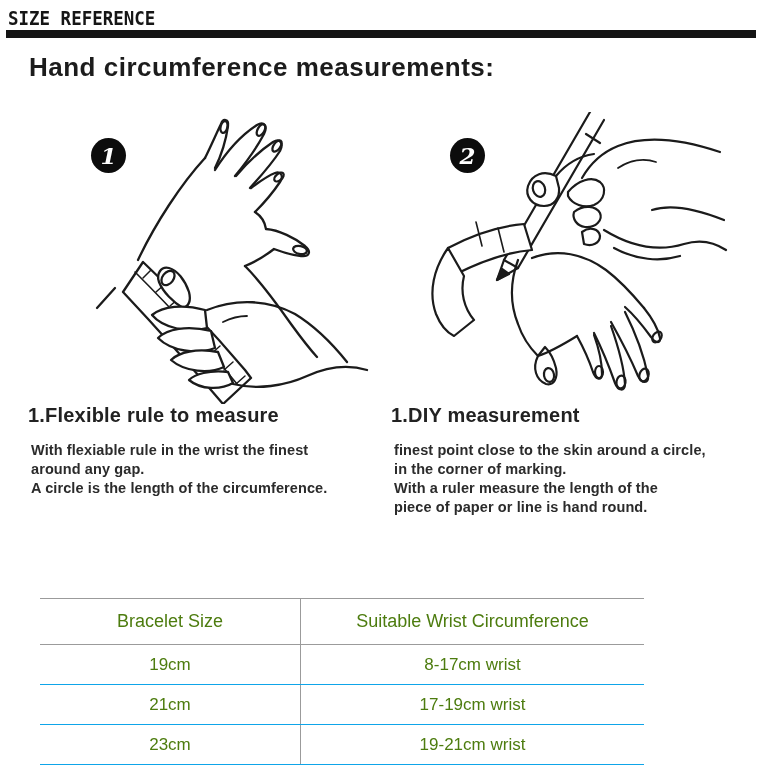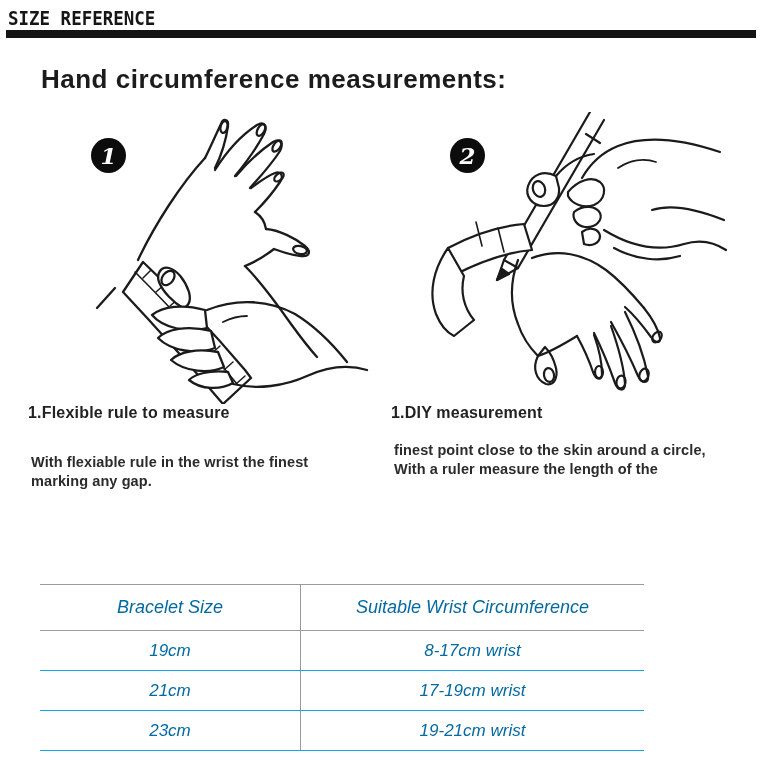--- a/index.html
+++ b/index.html
@@ -12,56 +12,56 @@
   .banner-title {
     position:absolute; left:8px; top:7px;
     font-family:"DejaVu Sans Mono", monospace;
     font-weight:bold; font-size:19px; color:#161616;
     transform:scaleX(.92); transform-origin:0 0; white-space:nowrap;
   }
   .banner-bar { position:absolute; left:6px; top:30px; width:750px; height:8px; background:#141414; }
 
   
   .heading {
-    position:absolute; left:29px; top:52px; margin:12px;
+    position:absolute; left:29px; top:52px; margin:0;
     font-size:26px; font-weight:bold; letter-spacing:.5px; color:#1c1c1c; white-space:nowrap;
   }
 
   
   .badge {
     position:absolute; width:35px; height:35px; border-radius:50%;
     background:#0c0c0c; color:#ffffff; display:flex; align-items:center; justify-content:center;
     font-family:"DejaVu Serif", serif; font-style:italic; font-weight:bold; font-size:23px;
   }
   .badge-1 { left:91px;  top:138px; }
   .badge-2 { left:450px; top:138px; }
 
   
   .illus { position:absolute; }
   .illus-1 { left:55px;  top:112px; width:330px; height:292px; }
   .illus-2 { left:418px; top:112px; width:320px; height:292px; }
 
   
   .sec-title {
-    position:absolute; margin:0; font-size:16px; font-weight:600;
+    position:absolute; margin:0; font-size:20px; font-weight:600;
     color:#222222; letter-spacing:.2px; white-space:nowrap;
   }
   .sec-title-1 { left:28px;  top:404px; }
   .sec-title-2 { left:391px; top:404px; }
   .sec-body {
     position:absolute; font-size:14.5px; font-weight:600; line-height:19px;
     color:#2b2b2b; letter-spacing:.1px; white-space:nowrap;
   }
-  .sec-body-1 { left:31px;  top:453px; }
+  .sec-body-1 { left:31px;  top:441px; }
   .sec-body-2 { left:394px; top:441px; }
 
   
   .size-table {
-    position:absolute; left:40px; top:584px; width:604px;
-    border-collapse:collapse; color:#0369a1;font-style:italic;
+    position:absolute; left:40px; top:598px; width:604px;
+    border-collapse:collapse; color:#4d7c0f;
   }
   .size-table th {
     font-weight:normal; font-size:18px; height:43px; text-align:center;
     border-top:1px solid #9b9b9b; border-bottom:1px solid #9b9b9b;
   }
   .size-table td {
     font-size:17px; height:37px; text-align:center;
     border-bottom:1px solid #0ea5e9;
   }
   .size-table th:first-child, .size-table td:first-child {
@@ -160,27 +160,30 @@
       <ellipse cx="203" cy="270" rx="4.5" ry="6.5" transform="rotate(8 203 270)"></ellipse>
       <path d="M176,223 C181,237 184,251 184,262 C184,269 178,268 175,260 C171,248 165,235 159,224"></path>
       <ellipse cx="181" cy="260" rx="4" ry="6"></ellipse>
       <path d="M120,244 C132,240 146,232 159,224"></path>
     </g>
   </svg>
 
   <h2 class="sec-title sec-title-1">1.Flexible rule to measure</h2>
   <div class="sec-body sec-body-1">
     <div>With flexiable rule in the wrist the finest</div>
-    <div>marking any gap.</div>
+    <div>around any gap.</div>
+    <div>A circle is the length of the circumference.</div>
   </div>
 
   <h2 class="sec-title sec-title-2">1.DIY measurement</h2>
   <div class="sec-body sec-body-2">
     <div>finest point close to the skin around a circle,</div>
+    <div>in the corner of marking.</div>
     <div>With a ruler measure the length of the</div>
+    <div>piece of paper or line is hand round.</div>
   </div>
 
   <table class="size-table">
     <thead>
       <tr>
         <th>Bracelet Size</th>
         <th>Suitable Wrist Circumference</th>
       </tr>
     </thead>
     <tbody>

